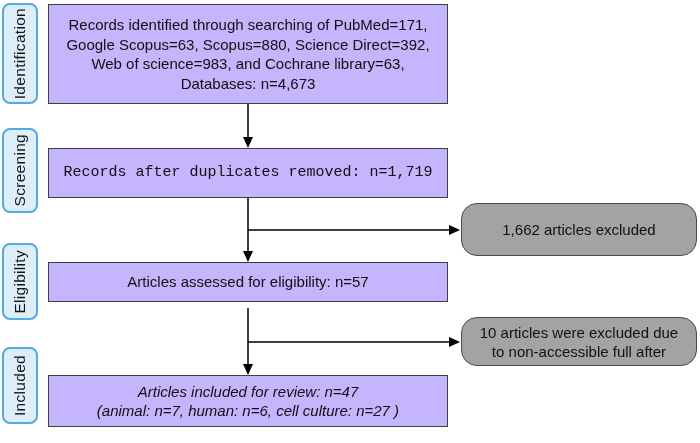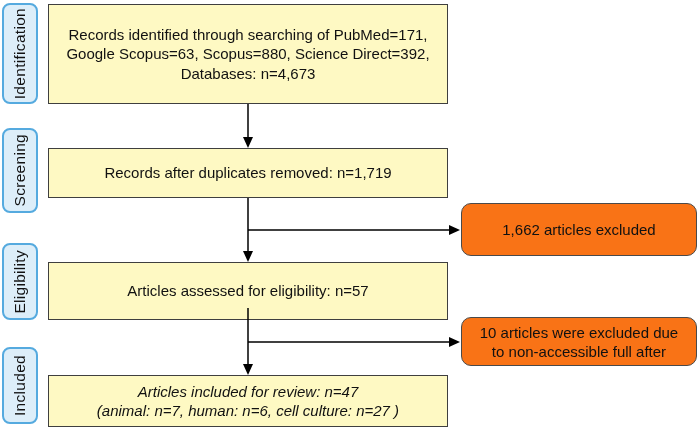--- a/index.html
+++ b/index.html
@@ -39,48 +39,48 @@
     transform: rotate(180deg);
     font-size: 15.5px;
     letter-spacing: 0.3px;
     white-space: nowrap;
     color: var(--text-color);
   }
   .mainbox {
     position: absolute;
     left: 48px;
     width: 400px;
-    background: #fef9c3;
+    background: #c4b5fd;
     border: 1.5px solid var(--box-border);
     display: flex;
     flex-direction: column;
     align-items: center;
     justify-content: center;
     text-align: center;
     font-size: 15px;
     line-height: 19.5px;
   }
   .sidebox {
     position: absolute;
     left: 461px;
     width: 236px;
-    background: #f97316;
+    background: #a3a3a3;
     border: 1.5px solid #4a4a4a;
-    border-radius: 10px;
+    border-radius: 16px;
     display: flex;
     flex-direction: column;
     align-items: center;
     justify-content: center;
     text-align: center;
     font-size: 15px;
     line-height: 19px;
   }
   #box-identification { top: 4px;   height: 100px; }
-  #box-screening      { top: 148px; height: 50px;  }
-  #box-eligibility    { top: 262px; height: 58px; justify-content: center;  }
+  #box-screening      { top: 148px; height: 50px; font-family: Liberation Mono, monospace;  }
+  #box-eligibility    { top: 262px; height: 40px; justify-content: center;  }
   #box-included       { top: 375px; height: 52px; font-style: italic;  }
   #stage-identification { top: 3px;   height: 101px; }
   #stage-screening      { top: 128px; height: 85px;  }
   #stage-eligibility    { top: 243px; height: 77px;  }
   #stage-included       { top: 347px; height: 77px;  }
   #sidebox-screening    { top: 203px; height: 53px;  }
   #sidebox-eligibility  { top: 317px; height: 49px;  }
   svg.arrows {
     position: absolute;
     top: 0; left: 0;
@@ -105,20 +105,21 @@
   <div class="stage" id="stage-eligibility">
     <span>Eligibility</span>
   </div>
   <div class="stage" id="stage-included">
     <span>Included</span>
   </div>
 
   <div class="mainbox" id="box-identification">
     <div>Records identified through searching of PubMed=171,</div>
     <div>Google Scopus=63, Scopus=880, Science Direct=392,</div>
+    <div>Web of science=983, and Cochrane library=63,</div>
     <div>Databases: n=4,673</div>
   </div>
 
   <div class="mainbox" id="box-screening">
     <div>Records after duplicates removed: n=1,719</div>
   </div>
 
   <div class="mainbox" id="box-eligibility">
     <div>Articles assessed for eligibility: n=57</div>
   </div>

